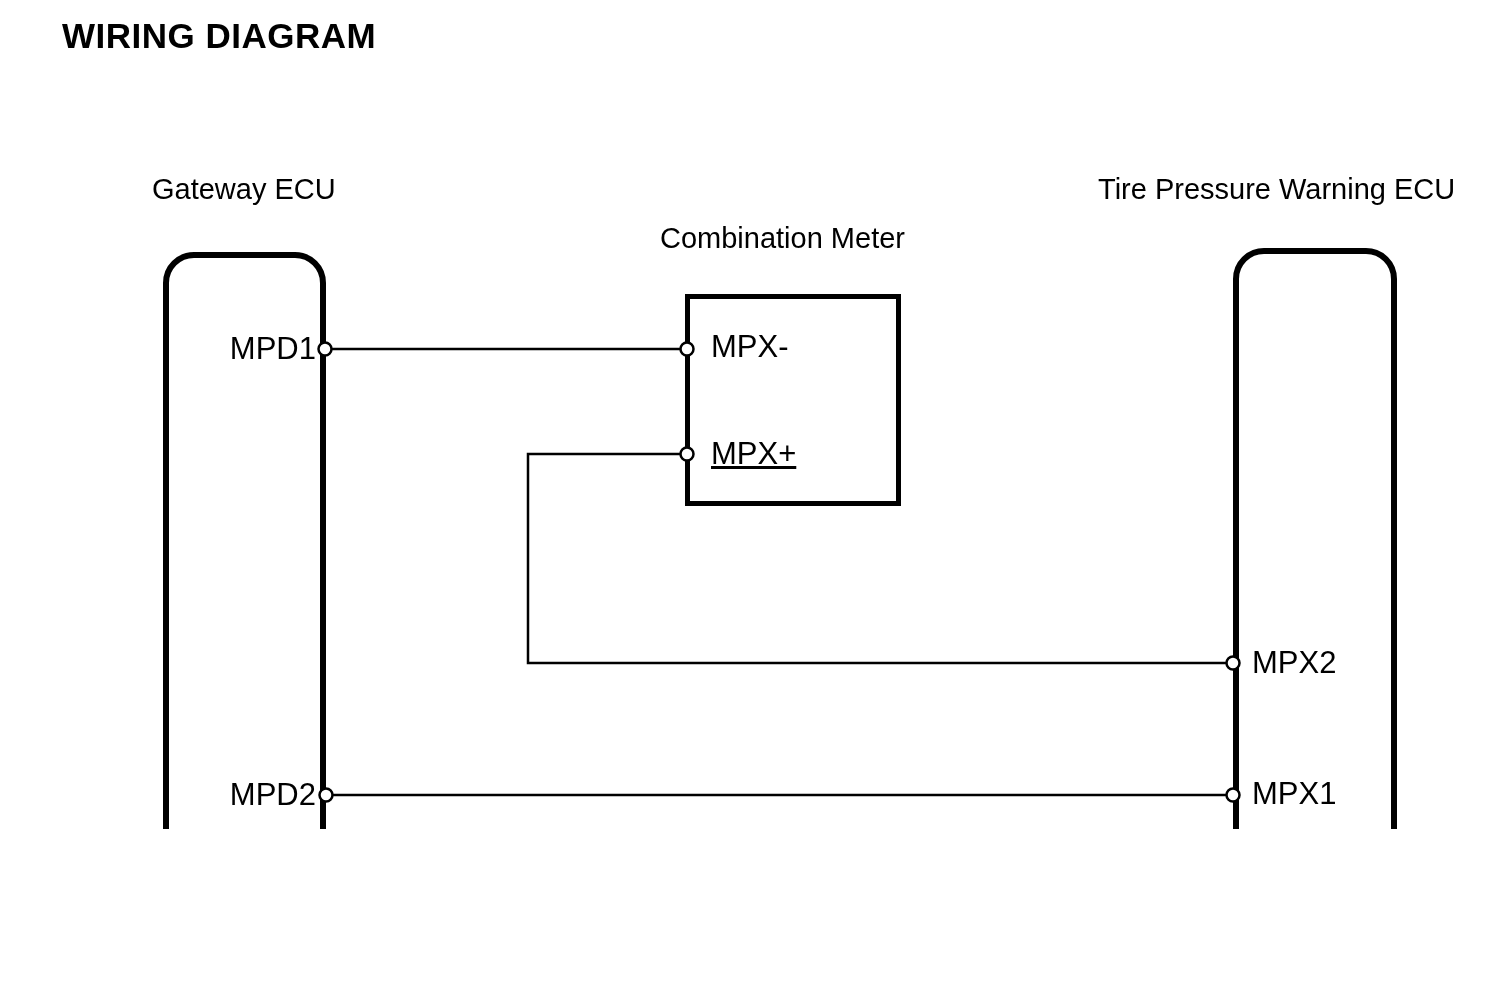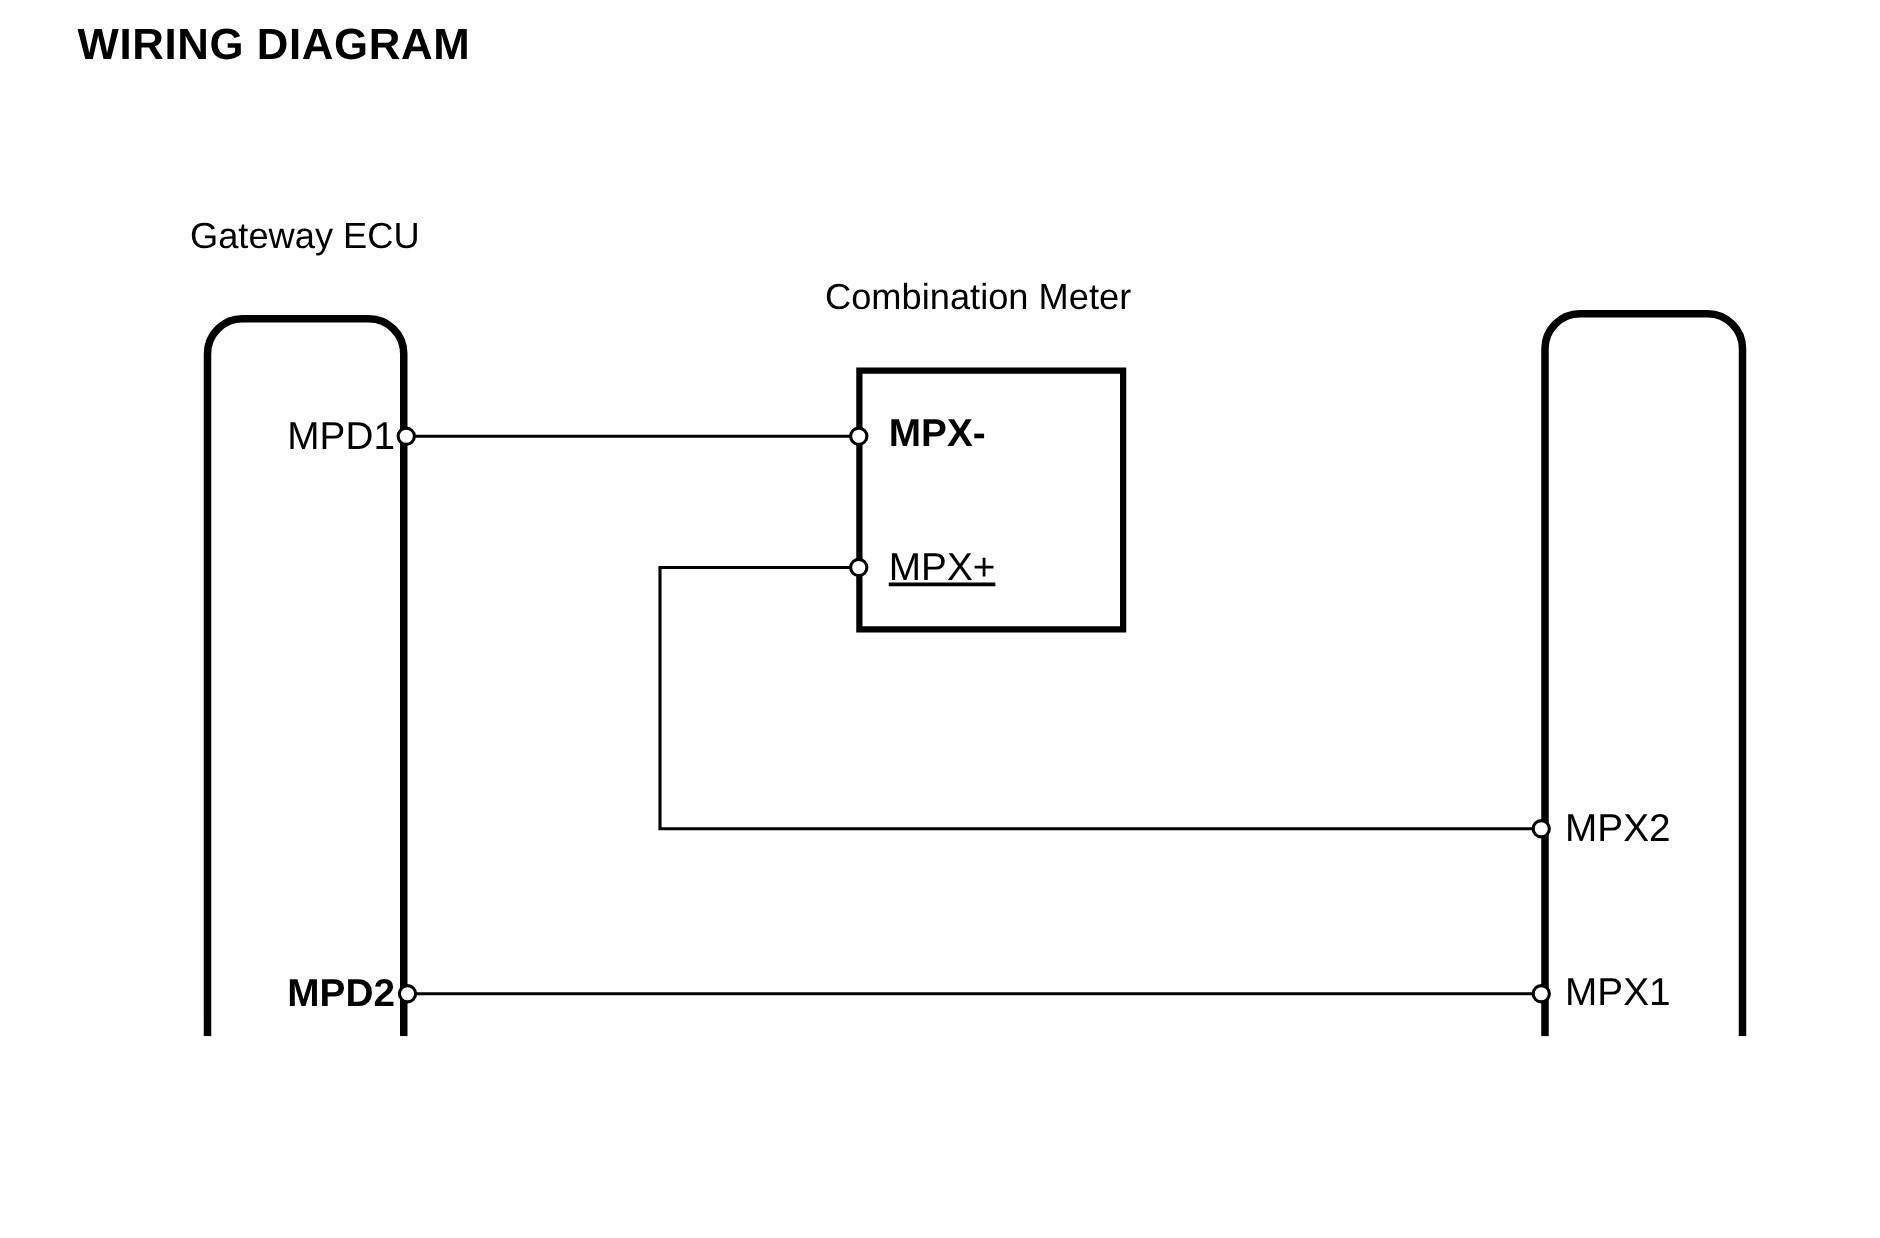--- a/index.html
+++ b/index.html
@@ -44,22 +44,22 @@
     white-space: nowrap;
   }
   .pin-label.right-align {
     text-align: right;
   }
   #lbl-gateway   { left: 152px;  top: 172px; }
   #lbl-meter     { left: 660px;  top: 221px; }
   #lbl-tire      { left: 1098px; top: 172px; }
 
   #pin-mpd1      { left: 150px;  top: 332px; width: 166px; }
-  #pin-mpd2      { left: 150px;  top: 778px; width: 166px; font-weight: bold; }
-  #pin-mpx-minus { left: 711px;  top: 330px; font-weight: bold; }
+  #pin-mpd2      { left: 150px;  top: 778px; width: 166px; }
+  #pin-mpx-minus { left: 711px;  top: 330px; }
   #pin-mpx-plus  { left: 711px;  top: 437px; text-decoration: underline; }
   #pin-mpx2      { left: 1252px; top: 646px; }
   #pin-mpx1      { left: 1252px; top: 777px; }
 
   svg rect, svg path { fill: none; stroke: #000000; }
   svg circle { fill: #ffffff; stroke: #000000; }
   .box-thick { stroke-width: 6px; }
   .box-mid   { stroke-width: 5px; }
   .wire      { stroke-width: 2.5px; }
   .pin-dot   { stroke-width: 2.5px; }
@@ -84,20 +84,21 @@
     <circle class="pin-dot" cx="325" cy="349" r="6.5"></circle>
     <circle class="pin-dot" cx="326" cy="795" r="6.5"></circle>
     <circle class="pin-dot" cx="687" cy="349" r="6.5"></circle>
     <circle class="pin-dot" cx="687" cy="454" r="6.5"></circle>
     <circle class="pin-dot" cx="1233" cy="663" r="6.5"></circle>
     <circle class="pin-dot" cx="1233" cy="795" r="6.5"></circle>
   </svg>
 
   <div id="lbl-gateway" class="comp-label">Gateway ECU</div>
   <div id="lbl-meter" class="comp-label">Combination Meter</div>
+  <div id="lbl-tire" class="comp-label">Tire Pressure Warning ECU</div>
 
   <div id="pin-mpd1" class="pin-label right-align">MPD1</div>
   <div id="pin-mpd2" class="pin-label right-align">MPD2</div>
   <div id="pin-mpx-minus" class="pin-label">MPX-</div>
   <div id="pin-mpx-plus" class="pin-label">MPX+</div>
   <div id="pin-mpx2" class="pin-label">MPX2</div>
   <div id="pin-mpx1" class="pin-label">MPX1</div>
 
 </div>
 

